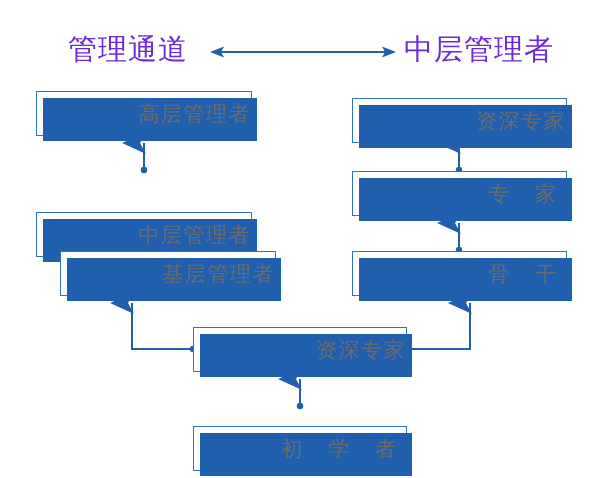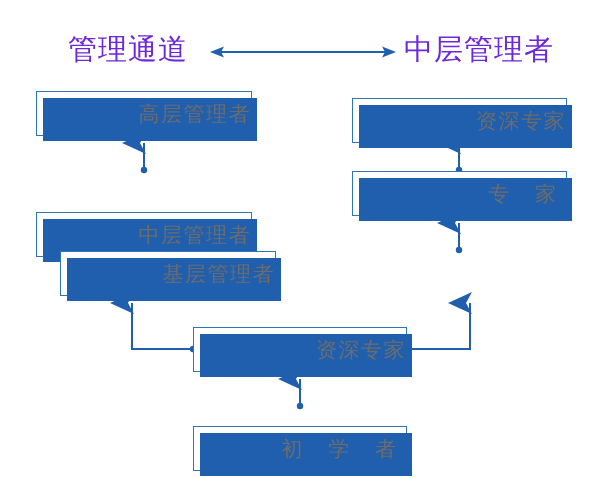--- a/index.html
+++ b/index.html
@@ -166,20 +166,23 @@
   </div>
 
   <div id="node-senior-exp" class="node col-right">
     <span class="node-label">资深专家</span>
   </div>
 
   <div id="node-expert" class="node col-right">
     <span class="node-label spaced">专 家</span>
   </div>
 
+  <div id="node-backbone" class="node col-right">
+    <span class="node-label spaced">骨 干</span>
+  </div>
 
   <div id="node-experienced" class="node">
     <span class="node-label">资深专家</span>
   </div>
 
   <div id="node-beginner" class="node">
     <span class="node-label spaced">初 学 者</span>
   </div>
 
 </div>

